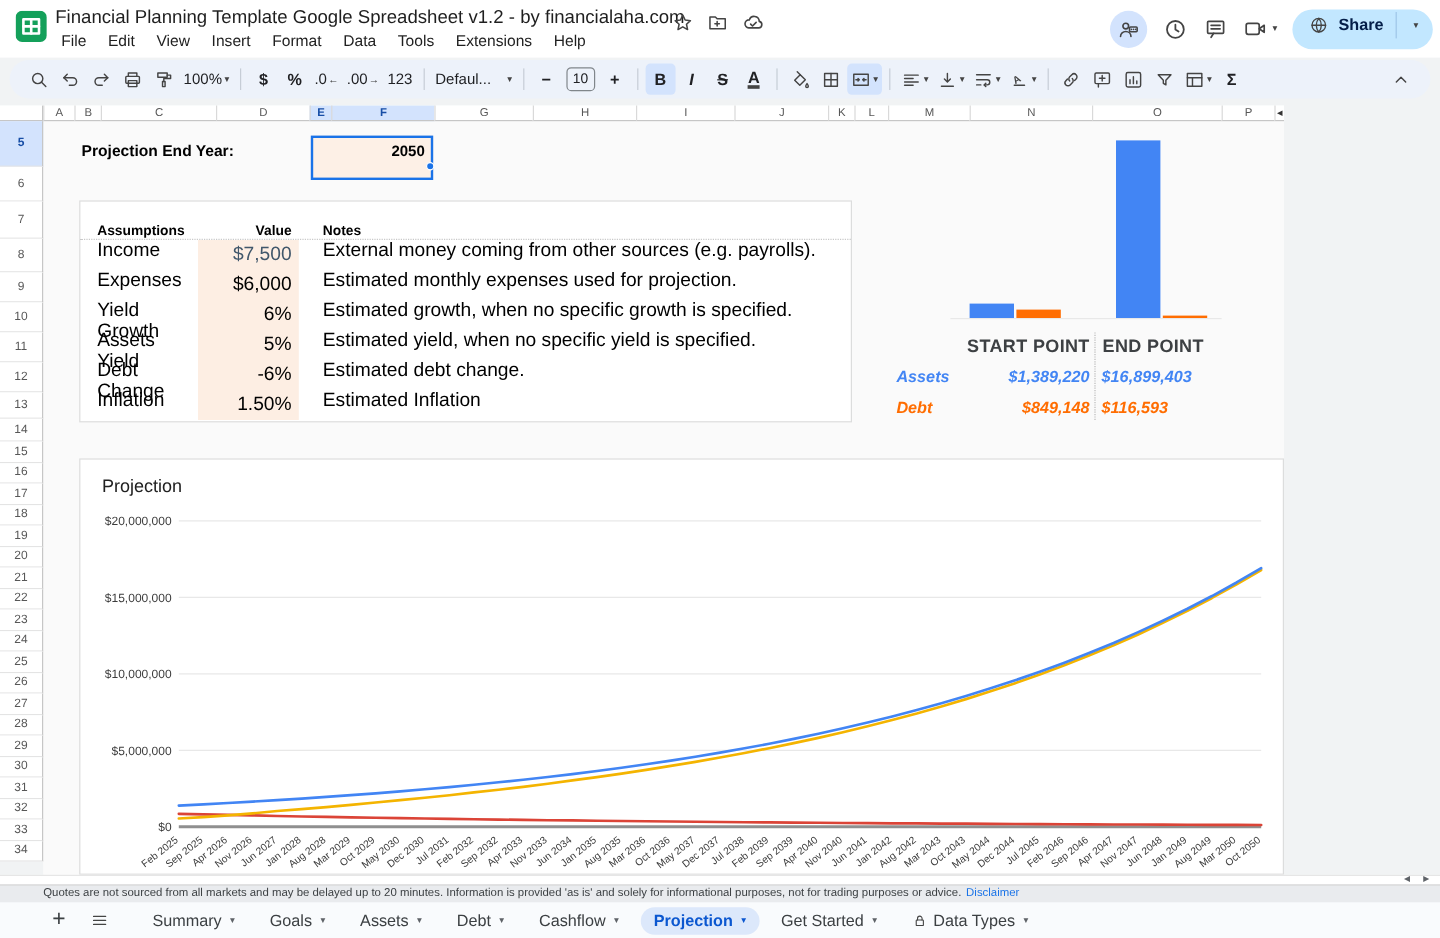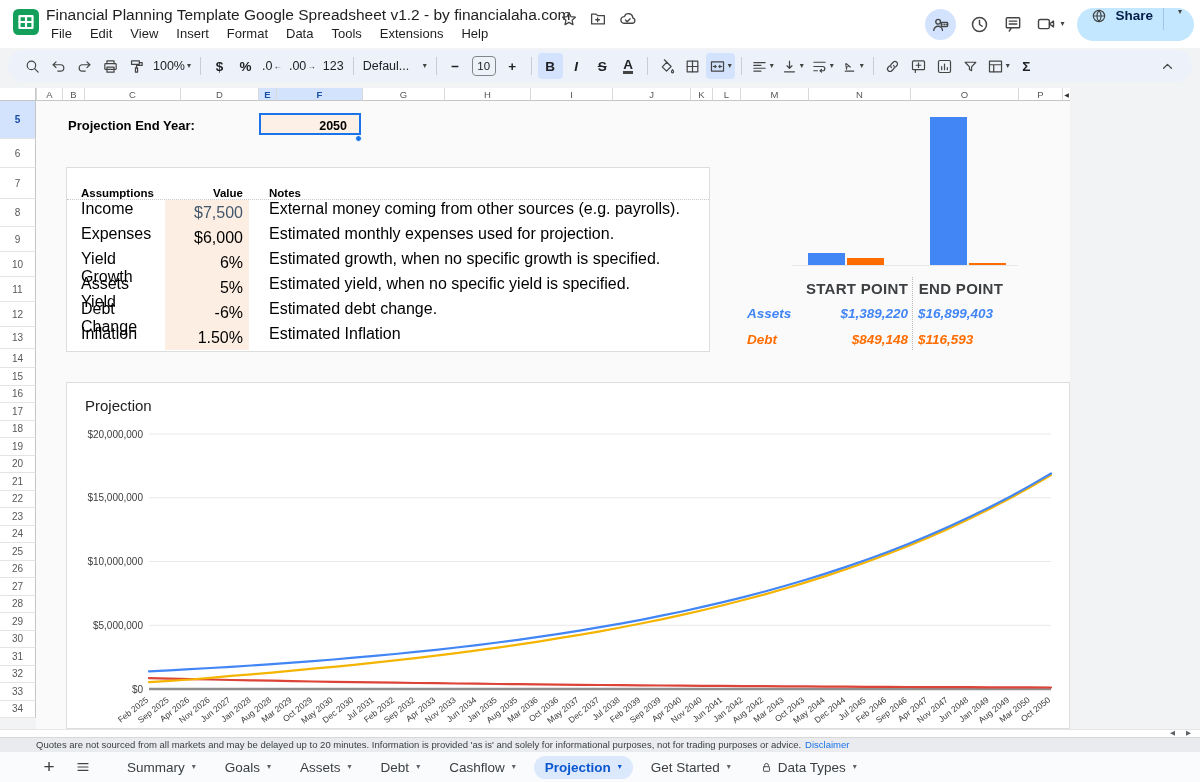--- a/index.html
+++ b/index.html
@@ -9,21 +9,21 @@
   
   #titlebar{position:absolute;left:0;top:0;width:1200px;height:48px;background:#fff}
   #sheets-logo{position:absolute;left:13px;top:9px;width:26px;height:26px}
   #doc-title{position:absolute;left:46px;top:6px;font-size:15.5px;color:#1f1f1f;white-space:nowrap}
   #title-icons{position:absolute;left:560px;top:9px;display:flex;gap:11px;align-items:center}
   #menubar{position:absolute;left:42px;top:24px;display:flex}
   .menu-item{font-size:13px;color:#1f1f1f;padding:2px 9px;border-radius:8px;cursor:default}
   #tb-right{position:absolute;right:6px;top:6px;display:flex;align-items:center;gap:13px;height:36px}
   .chip{width:31px;height:31px;border-radius:50%;background:#d3e3fd;display:flex;align-items:center;justify-content:center}
   .tb-ic{display:flex;align-items:center}
-  #share-pill{display:flex;height:33px;background:#c2e7ff;border-radius:17px;padding:0 4px 7px 14px;color:#041e49}
+  #share-pill{display:flex;align-items:center;height:33px;background:#c2e7ff;border-radius:17px;padding:0 4px 7px 14px;color:#041e49}
   #share-pill .lbl{font-size:13.5px;font-weight:600;margin:0 10px 0 8px}
   #share-div{width:1px;height:22px;background:#9fc5e8;margin-right:6px}
   .caret{font-size:8px;color:#444;line-height:1}
   
   #toolbar{position:absolute;left:8px;top:50px;width:1184px;height:32px;background:#edf2fa;border-radius:21px;display:flex;align-items:center;padding:0 12px;gap:1px}
   .tbtn{height:26px;min-width:25px;padding:0 3px;border-radius:4px;display:flex;align-items:center;justify-content:center;gap:2px;font-size:13px;color:#3c3c3c}
   .tbtn.active{background:#d3e3fd}
   .tbtn .txt{font-size:12.5px;color:#202124;white-space:nowrap}
   .tbtn .big{font-size:13.5px;font-weight:600}
   .tdiv{width:1px;height:18px;background:#c6cdd6;margin:0 5px}
@@ -32,21 +32,21 @@
   
   #colstrip{position:absolute;left:0;top:88px;width:1070px;height:13px;background:#fff}
   .col{position:absolute;top:88px;height:13px;background:#fff;border-left:1px solid #d9d9d9;border-bottom:1px solid #c6c6c6;font-size:9.5px;color:#575757;display:flex;align-items:center;justify-content:center}
   .col.sel{background:#d3e3fd;color:#174ea6;font-weight:700}
   #corner{position:absolute;left:0;top:88px;width:36px;height:13px;background:#fff;border-right:1px solid #c6c6c6;border-bottom:1px solid #c6c6c6}
   .rowh{position:absolute;left:0;width:36px;background:#fff;border-right:1px solid #c6c6c6;border-bottom:1px solid #e4e4e4;font-size:10px;color:#575757;display:flex;align-items:center;justify-content:center}
   .rowh.sel{background:#d3e3fd;color:#174ea6;font-weight:700}
   #sheetbody{position:absolute;left:36px;top:101px;width:1034px;height:628px;background:#fafafa}
   
   #pey-label{position:absolute;left:68px;top:113px;height:26px;line-height:26px;font-size:13px;font-weight:700;color:#000}
-  #sel-cell{position:absolute;left:259px;top:113px;width:102px;height:22px;background:#fdf0e6;border:2px solid #1a73e8;font-size:12.5px;font-weight:700;color:#000;text-align:right;line-height:23px;padding-right:12px}
+  #sel-cell{position:absolute;left:259px;top:113px;width:102px;height:37px;background:#fdf0e6;border:2px solid #1a73e8;font-size:12.5px;font-weight:700;color:#000;text-align:right;line-height:23px;padding-right:5px}
   #fill-handle{position:absolute;left:355px;top:135px;width:7px;height:7px;border-radius:50%;background:#1a73e8;border:1px solid #fff}
   
   #assum-card{position:absolute;left:66px;top:167px;width:644px;height:185px;background:#fff;border:1px solid #dcdddd}
   #assum-head{display:flex;height:32px;align-items:flex-end;border-bottom:1px dotted #c9c9c9;font-size:11.5px;font-weight:700;color:#000}
   .a-name{width:98px;padding-left:14px}
   .a-val{width:84px;text-align:right;padding-right:6px}
   .a-note{padding-left:20px}
   .a-row{display:flex;height:25px;font-size:16px;color:#000}
   .a-row .a-val{background:#fdeee3;height:25px;line-height:25px}
   

